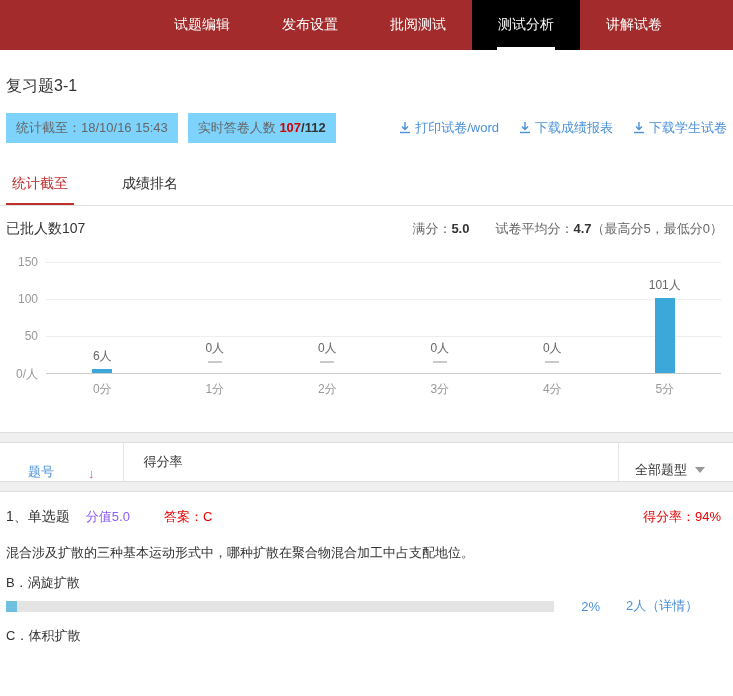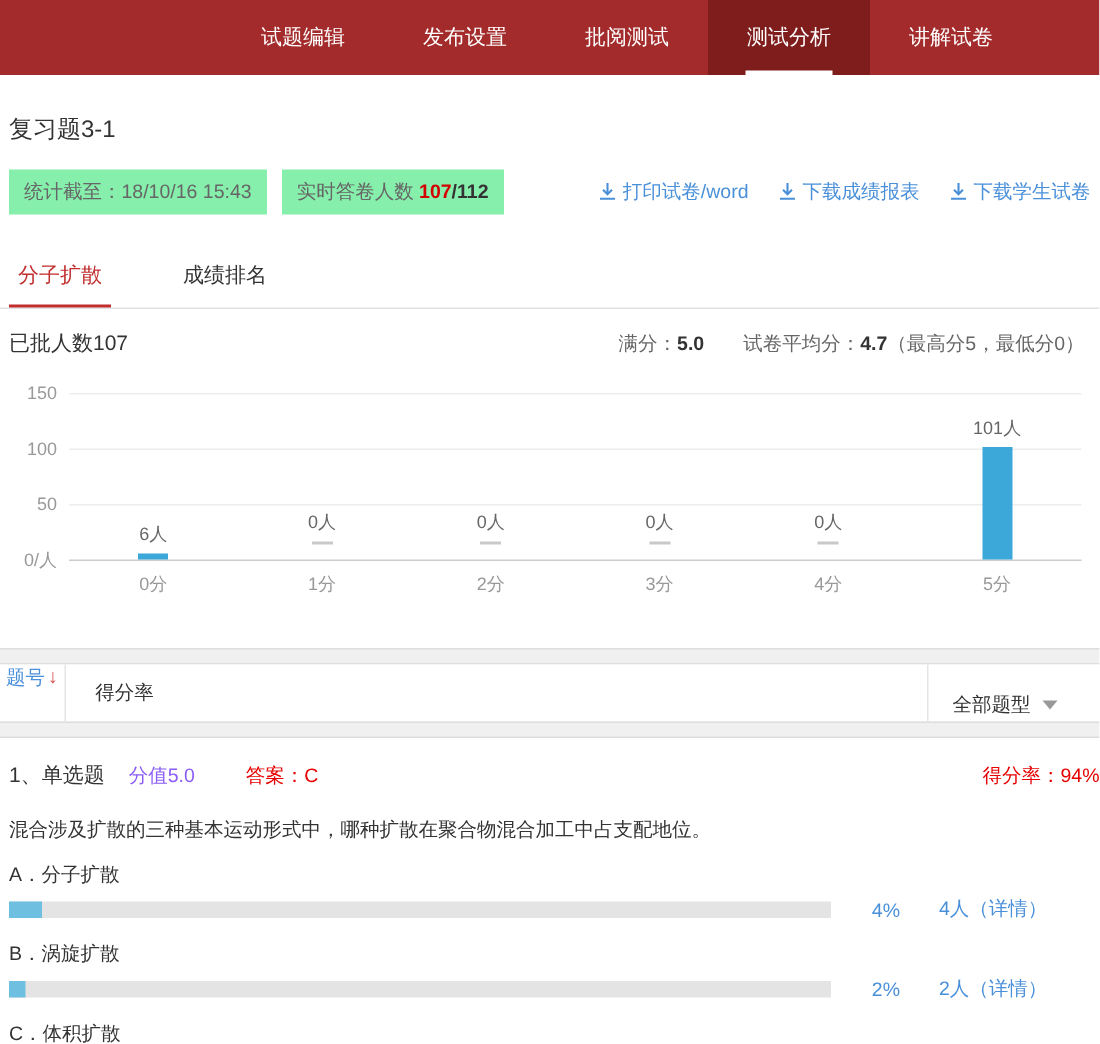--- a/index.html
+++ b/index.html
@@ -3,27 +3,27 @@
 <meta charset="utf-8">
 <style>
   * { margin:0; padding:0; box-sizing:border-box; }
   html,body { width:733px; height:696px; overflow:hidden; background:#fff;
     font-family:"Liberation Sans", sans-serif; }
   
   .topnav { height:50px; background:#a32b2b; display:flex; align-items:stretch;
     padding-left:148px; }
   .topnav .tab { position:relative; color:#fff; font-size:14px; padding:0 26px;
     display:flex; align-items:center; cursor:pointer; }
-  .topnav .tab.active { background:#7f1d1d; }
+  .topnav .tab.active { background:#000000; }
   .topnav .tab.active::after { content:""; position:absolute; left:50%; bottom:0;
     transform:translateX(-50%); width:58px; height:3px; background:#fff; }
   
   .page-title { font-size:16px; color:#333; margin:26px 0 0 6px; font-weight:normal; }
   .stats-row { display:flex; align-items:center; margin:16px 6px 0 6px; }
-  .stat-box { background:#86efac; color:#666; font-size:13px; padding:6px 10px;
+  .stat-box { background:#7dd3fc; color:#666; font-size:13px; padding:6px 10px;
     margin-right:10px; white-space:nowrap; }
   .stat-box b.red { color:#d40000; }
   .stat-box b.dark { color:#333; }
   .dl-links { margin-left:auto; display:flex; align-items:center; }
   .dl-link { color:#4a90d9; font-size:13px; margin-left:20px; text-decoration:none;
     display:flex; align-items:center; white-space:nowrap; cursor:pointer; }
   .dl-link svg { margin-right:4px; }
   
   .subtabs { display:flex; margin-top:22px; border-bottom:1px solid #e2e2e2;
     padding-left:6px; }
@@ -53,32 +53,32 @@
     font-size:12px; color:#666; white-space:nowrap; }
   .cat-label { position:absolute; left:0; width:100%; top:100%; padding-top:8px;
     text-align:center; font-size:12px; color:#999; }
   
   .band { height:11px; background:#f0f0f0; border-top:1px solid #ddd;
     border-bottom:1px solid #ddd; }
   .band.first { margin-top:20px; }
   
   .filter-row { height:38px; display:flex; align-items:center; background:#fff;
     font-size:13px; }
-  .qnum-cell { height:100%; display:flex; align-items:flex-start; padding:0 4px;
-    border-right:1px solid #e5e5e5; color:#4a90d9; cursor:pointer; }
+  .qnum-cell { height:100%; display:flex; align-items:flex-end; padding:0 28px;
+    border-right:1px solid #e5e5e5; color:#4a90d9; cursor:pointer;gap:32px; }
   .qnum-cell .arrow { color:#d9534f; margin-left:2px; }
   .rate-cell { padding-left:20px; color:#333; }
   .type-cell { margin-left:auto; height:100%; display:flex; align-items:center;
     border-left:1px solid #e5e5e5; padding:16px 28px 0 16px; color:#333; cursor:pointer; }
   .caret { width:0; height:0; border-left:5px solid transparent;
     border-right:5px solid transparent; border-top:6px solid #999; margin-left:8px; }
   
   .question { padding:16px 0 0 6px; }
   .q-head { display:flex; align-items:flex-start; font-size:14px; color:#333;
-    }
+    padding-right:12px; }
   .q-points { color:#8b5cf6; font-size:13px; margin-left:16px; }
   .q-answer { color:#e60000; font-size:13px; margin-left:34px; }
   .q-rate { margin-left:auto; color:#e60000; font-size:13px; white-space:nowrap; }
   .q-text { font-size:13px; color:#333; margin-top:18px; }
   .opt-label { font-size:13px; color:#333; margin:12px 0 5px 0; }
   .opt-bar-row { display:flex; align-items:center; white-space:nowrap; }
   .track { width:548px; height:11px; background:#e4e4e4; position:relative; }
   .fill { height:100%; background:#6fc0e0; }
   .pct { width:46px; text-align:right; color:#4a90d9; font-size:13px; }
   .cnt { color:#4a90d9; font-size:13px; margin-left:26px; cursor:pointer; }
@@ -118,21 +118,21 @@
         <svg width="12" height="12" viewBox="0 0 12 12">
           <path d="M6 0 v7 M3 4.5 L6 7.5 L9 4.5" stroke="#4a90d9" stroke-width="1.4" fill="none"></path>
           <path d="M1 10.5 h10" stroke="#4a90d9" stroke-width="1.4"></path>
         </svg>
         <span>下载学生试卷</span>
       </a>
   </div>
 </div>
 
 <div class="subtabs">
-  <div class="subtab active">分子扩散</div>
+  <div class="subtab active">统计截至</div>
   <div class="subtab">成绩排名</div>
 </div>
 
 <div class="summary-row">
   <span>已批人数107</span>
   <span class="summary-right">
     <span>满分：</span><b>5.0</b><span class="seg">试卷平均分：</span><b>4.7</b><span>（最高分5，最低分0）</span>
   </span>
 </div>
 
@@ -198,30 +198,20 @@
 
 <div class="question">
   <div class="q-head">
     <span>1、单选题</span>
     <span class="q-points">分值5.0</span>
     <span class="q-answer">答案：C</span>
     <span class="q-rate">得分率：94%</span>
   </div>
   <div class="q-text">混合涉及扩散的三种基本运动形式中，哪种扩散在聚合物混合加工中占支配地位。</div>
 
-  <div>
-    <div class="opt-label">A．分子扩散</div>
-    <div class="opt-bar-row">
-      <div class="track">
-          <div class="fill" style="width: 4%;"></div>
-        </div>
-      <span class="pct">4%</span>
-      <span class="cnt">4人（详情）</span>
-    </div>
-  </div>
 
   <div>
     <div class="opt-label">B．涡旋扩散</div>
     <div class="opt-bar-row">
       <div class="track">
           <div class="fill" style="width: 2%;"></div>
         </div>
       <span class="pct">2%</span>
       <span class="cnt">2人（详情）</span>
     </div>

